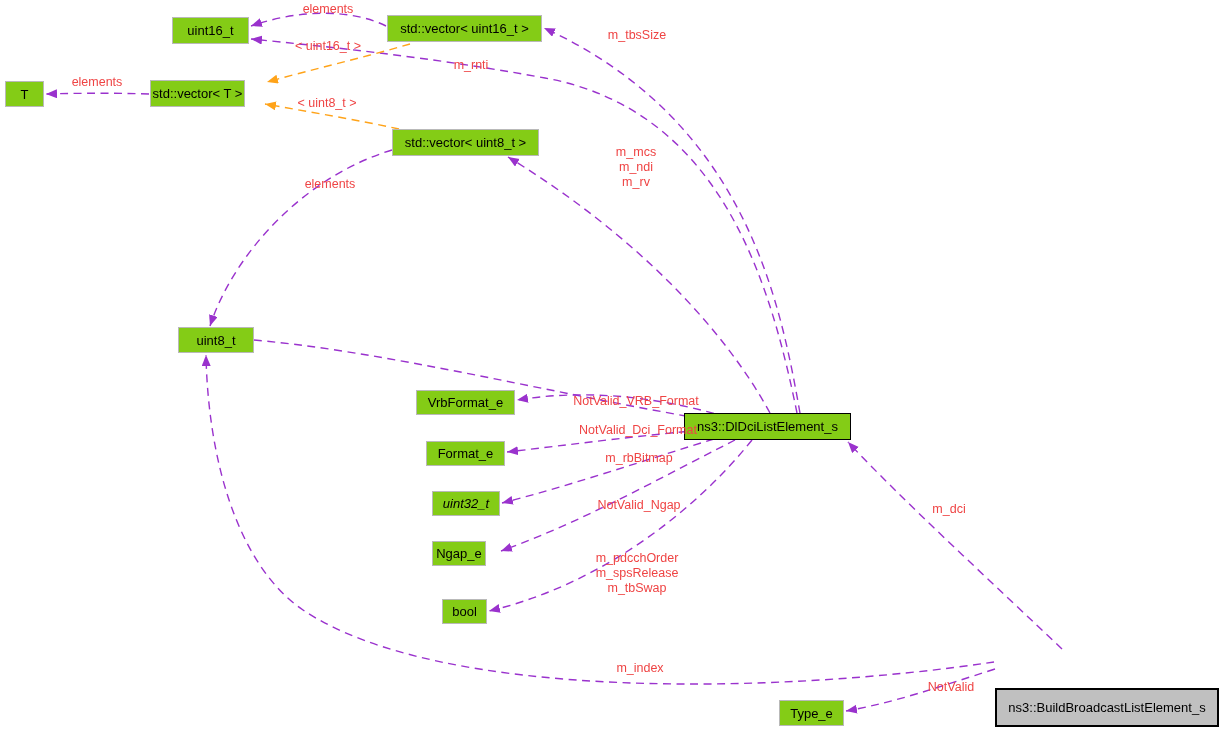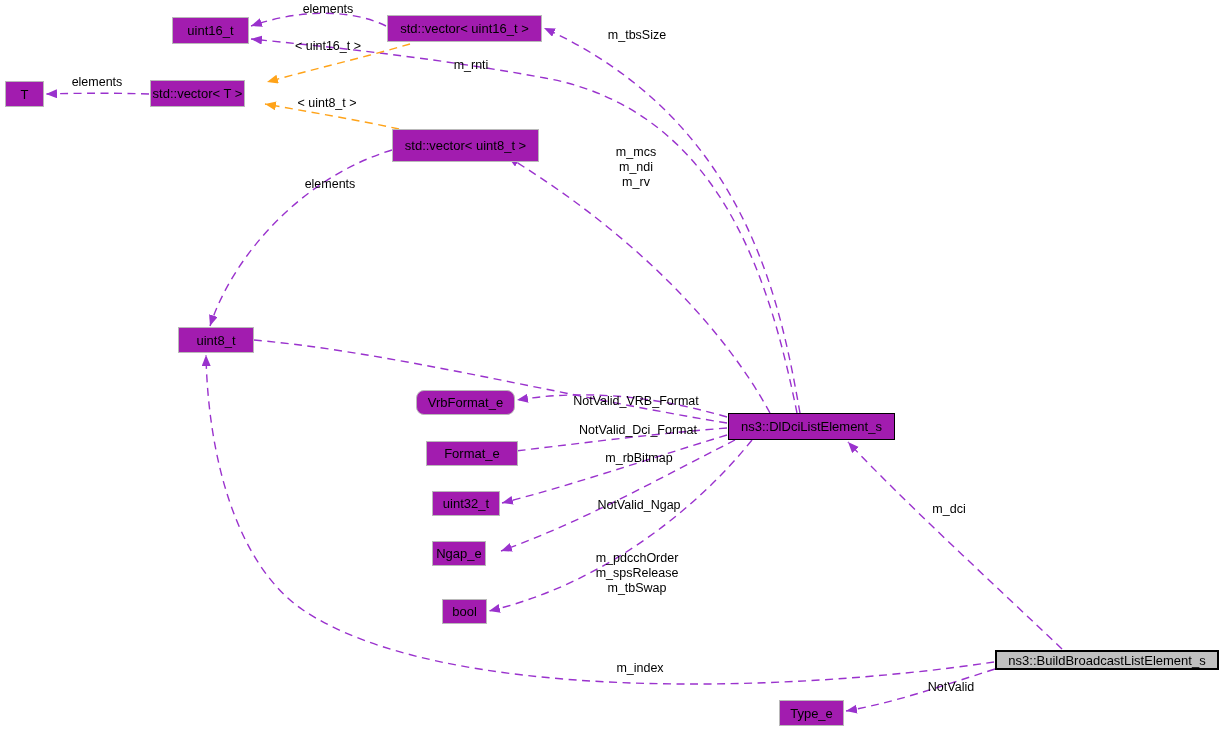--- a/index.html
+++ b/index.html
@@ -3,28 +3,28 @@
 <meta charset="utf-8">
 <style>
   html,body{margin:0;padding:0;background:#ffffff;}
   .canvas{
     position:relative;width:1224px;height:733px;background:#ffffff;
     font-family:"Liberation Sans","DejaVu Sans",sans-serif;overflow:hidden;
   }
   .edge-layer{position:absolute;left:0;top:0;width:1224px;height:733px;}
   .node{
     position:absolute;box-sizing:border-box;
-    border:1px solid #b9b9b9;background:#a21caf;color:#000;
+    border:1px solid #b9b9b9;background:#84cc16;color:#000;
     font-size:13px;line-height:1;display:flex;align-items:center;justify-content:center;
     white-space:nowrap;
   }
   .node.focus{border:1.5px solid #000000;}
   .node.focus.filled{border:2px solid #000000;background:#c0c0c0;}
   .elabel{
-    position:absolute;font-size:12.5px;color:#000000;white-space:nowrap;
+    position:absolute;font-size:12.5px;color:#ef4444;white-space:nowrap;
     text-align:center;line-height:15px;
   }
   .elabel.multi{white-space:pre-line;}
 </style>
 </head>
 <body>
 
 <div class="canvas">
 
   <svg class="edge-layer" width="1224" height="733" viewBox="0 0 1224 733" xmlns="http://www.w3.org/2000/svg">
@@ -56,29 +56,29 @@
     <g fill="none" stroke="#ffa319" stroke-width="1.4" stroke-dasharray="8 5.5">
       <path d="M 410 44 C 362 58, 310 70, 267 82" marker-end="url(#arrowO)"></path>
       <path d="M 399 129 C 358 120, 310 112, 265 104" marker-end="url(#arrowO)"></path>
     </g>
   </svg>
 
   <div class="node" style="left:5px;top:81px;width:39px;height:26px;">T</div>
   <div class="node" style="left:150px;top:80px;width:95px;height:27px;">std::vector&lt; T &gt;</div>
   <div class="node" style="left:172px;top:17px;width:77px;height:27px;">uint16_t</div>
   <div class="node" style="left:387px;top:15px;width:155px;height:27px;text-align:center;">std::vector&lt; uint16_t &gt;</div>
-  <div class="node" style="left:392px;top:129px;width:147px;height:33px;">std::vector&lt; uint8_t &gt;</div>
+  <div class="node" style="left:392px;top:129px;width:147px;height:27px;">std::vector&lt; uint8_t &gt;</div>
   <div class="node" style="left:178px;top:327px;width:76px;height:26px;">uint8_t</div>
-  <div class="node" style="left:416px;top:390px;width:99px;height:25px;border-radius:8px;">VrbFormat_e</div>
-  <div class="node" style="left:426px;top:441px;width:92px;height:25px;">Format_e</div>
-  <div class="node" style="left:432px;top:491px;width:68px;height:25px;">uint32_t</div>
+  <div class="node" style="left:416px;top:390px;width:99px;height:25px;">VrbFormat_e</div>
+  <div class="node" style="left:426px;top:441px;width:79px;height:25px;">Format_e</div>
+  <div class="node" style="left:432px;top:491px;width:68px;height:25px;font-style:italic;">uint32_t</div>
   <div class="node" style="left:432px;top:541px;width:54px;height:25px;">Ngap_e</div>
   <div class="node" style="left:442px;top:599px;width:45px;height:25px;">bool</div>
-  <div class="node focus" style="left:728px;top:413px;width:167px;height:27px;">ns3::DlDciListElement_s</div>
-  <div class="node focus filled" style="left:995px;top:650px;width:224px;height:20px;">ns3::BuildBroadcastListElement_s</div>
+  <div class="node focus" style="left:684px;top:413px;width:167px;height:27px;">ns3::DlDciListElement_s</div>
+  <div class="node focus filled" style="left:995px;top:688px;width:224px;height:39px;">ns3::BuildBroadcastListElement_s</div>
   <div class="node" style="left:779px;top:700px;width:65px;height:26px;">Type_e</div>
 
   <div class="elabel" style="left:296px;top:2px;width:64px;">elements</div>
   <div class="elabel" style="left:445px;top:58px;width:52px;">m_rnti</div>
   <div class="elabel" style="left:602px;top:2px;width:70px;margin-top:26px;">m_tbsSize</div>
   <div class="elabel multi" style="left:604px;top:145px;width:64px;">m_mcs
 m_ndi
 m_rv</div>
   <div class="elabel" style="left:298px;top:177px;width:64px;">elements</div>
   <div class="elabel" style="left:566px;top:394px;width:140px;">NotValid_VRB_Format</div>

